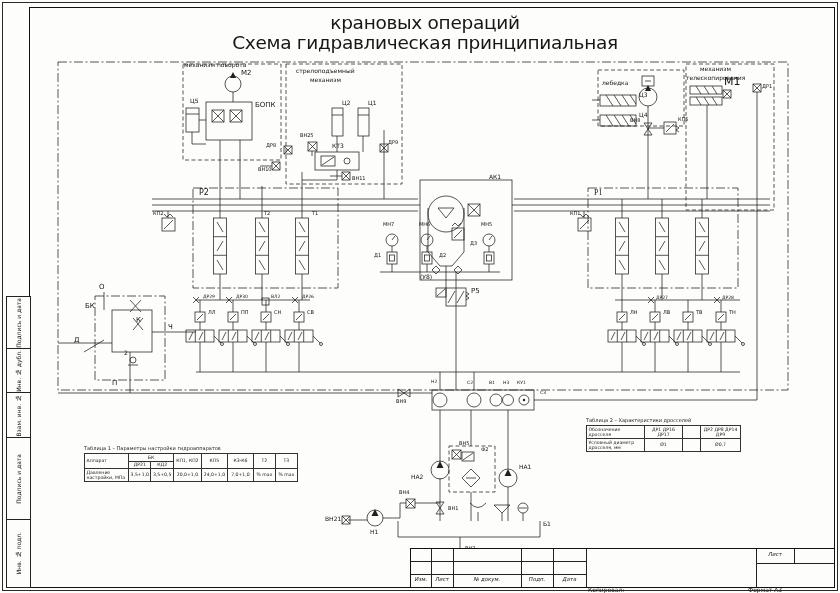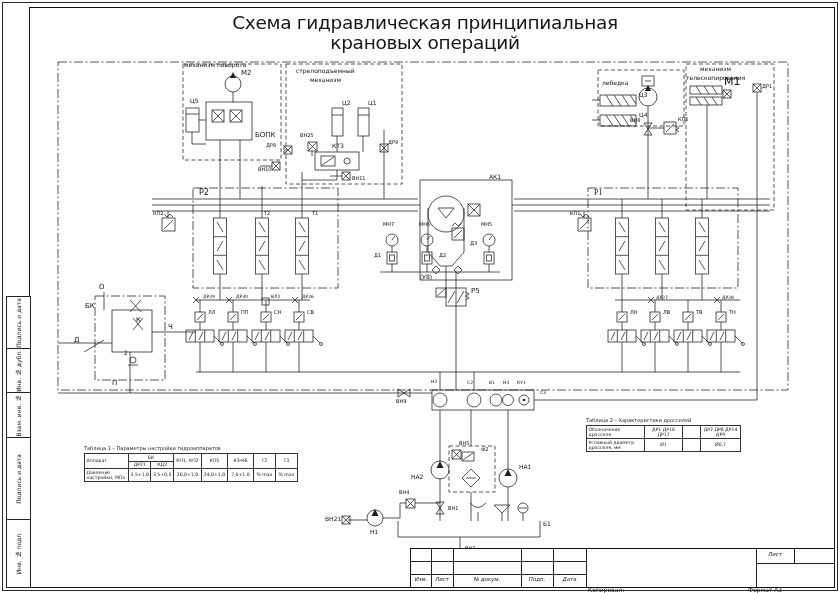--- a/index.html
+++ b/index.html
@@ -53,22 +53,22 @@
       <span>Взам. инв. №</span>
     </div>
   <div class="vcell" style="top:437px;height:82px;">
       <span>Подпись и дата</span>
     </div>
   <div class="vcell" style="top:519px;height:67px;">
       <span>Инв. № подл.</span>
     </div>
 
   <div class="dtitle">
+    <div>крановых операций</div>
     <div>Схема гидравлическая принципиальная</div>
-    <div>крановых операций</div>
   </div>
 
   <svg width="840" height="593" viewBox="0 0 840 593">
     <defs>
       <g id="vs">
           <rect x="-6.5" y="0" width="13" height="56"></rect>
           <path d="M-6.5 18.7H6.5M-6.5 37.3H6.5M-3 4L3 14M3 23L-3 33M-3 42L3 52"></path>
         </g>
       <g id="pu">
           <rect x="-5" y="0" width="10" height="10"></rect>
@@ -255,21 +255,21 @@
 
   <div id="labels">
       <span class="lab" style="left: 184px; top: 62px; font-size: 6px;">механизм поворота</span>
       <span class="lab" style="left: 296px; top: 68px; font-size: 6px;">стрелоподъемный</span>
       <span class="lab" style="left: 310px; top: 77px; font-size: 6px;">механизм</span>
       <span class="lab" style="left: 602px; top: 80px; font-size: 6px;">лебедка</span>
       <span class="lab" style="left: 700px; top: 66px; font-size: 6px;">механизм</span>
       <span class="lab" style="left: 686px; top: 75px; font-size: 6px;">телескопирования</span>
       <span class="lab" style="left: 241px; top: 70px; font-size: 7px;">М2</span>
       <span class="lab" style="left: 190px; top: 98px; font-size: 6px;">Ц5</span>
-      <span class="lab" style="left: 255px; top: 132px; font-size: 7px; text-align: center;">БОПК</span>
+      <span class="lab" style="left: 255px; top: 102px; font-size: 7px; text-align: center;">БОПК</span>
       <span class="lab" style="left: 342px; top: 100px; font-size: 6px;">Ц2</span>
       <span class="lab" style="left: 368px; top: 100px; font-size: 6px;">Ц1</span>
       <span class="lab" style="left: 300px; top: 133px; font-size: 5px;">ВН25</span>
       <span class="lab" style="left: 332px; top: 143px; font-size: 6px;">КТ3</span>
       <span class="lab" style="left: 266px; top: 143px; font-size: 5px;">ДР8</span>
       <span class="lab" style="left: 388px; top: 140px; font-size: 5px;">ДР9</span>
       <span class="lab" style="left: 258px; top: 167px; font-size: 5px;">ВН10</span>
       <span class="lab" style="left: 352px; top: 176px; font-size: 5px;">ВН11</span>
       <span class="lab" style="left: 688px; top: 76px; font-size: 11px; margin-left: 36px;">М1</span>
       <span class="lab" style="left: 639px; top: 92px; font-size: 6px;">Ц3</span>

